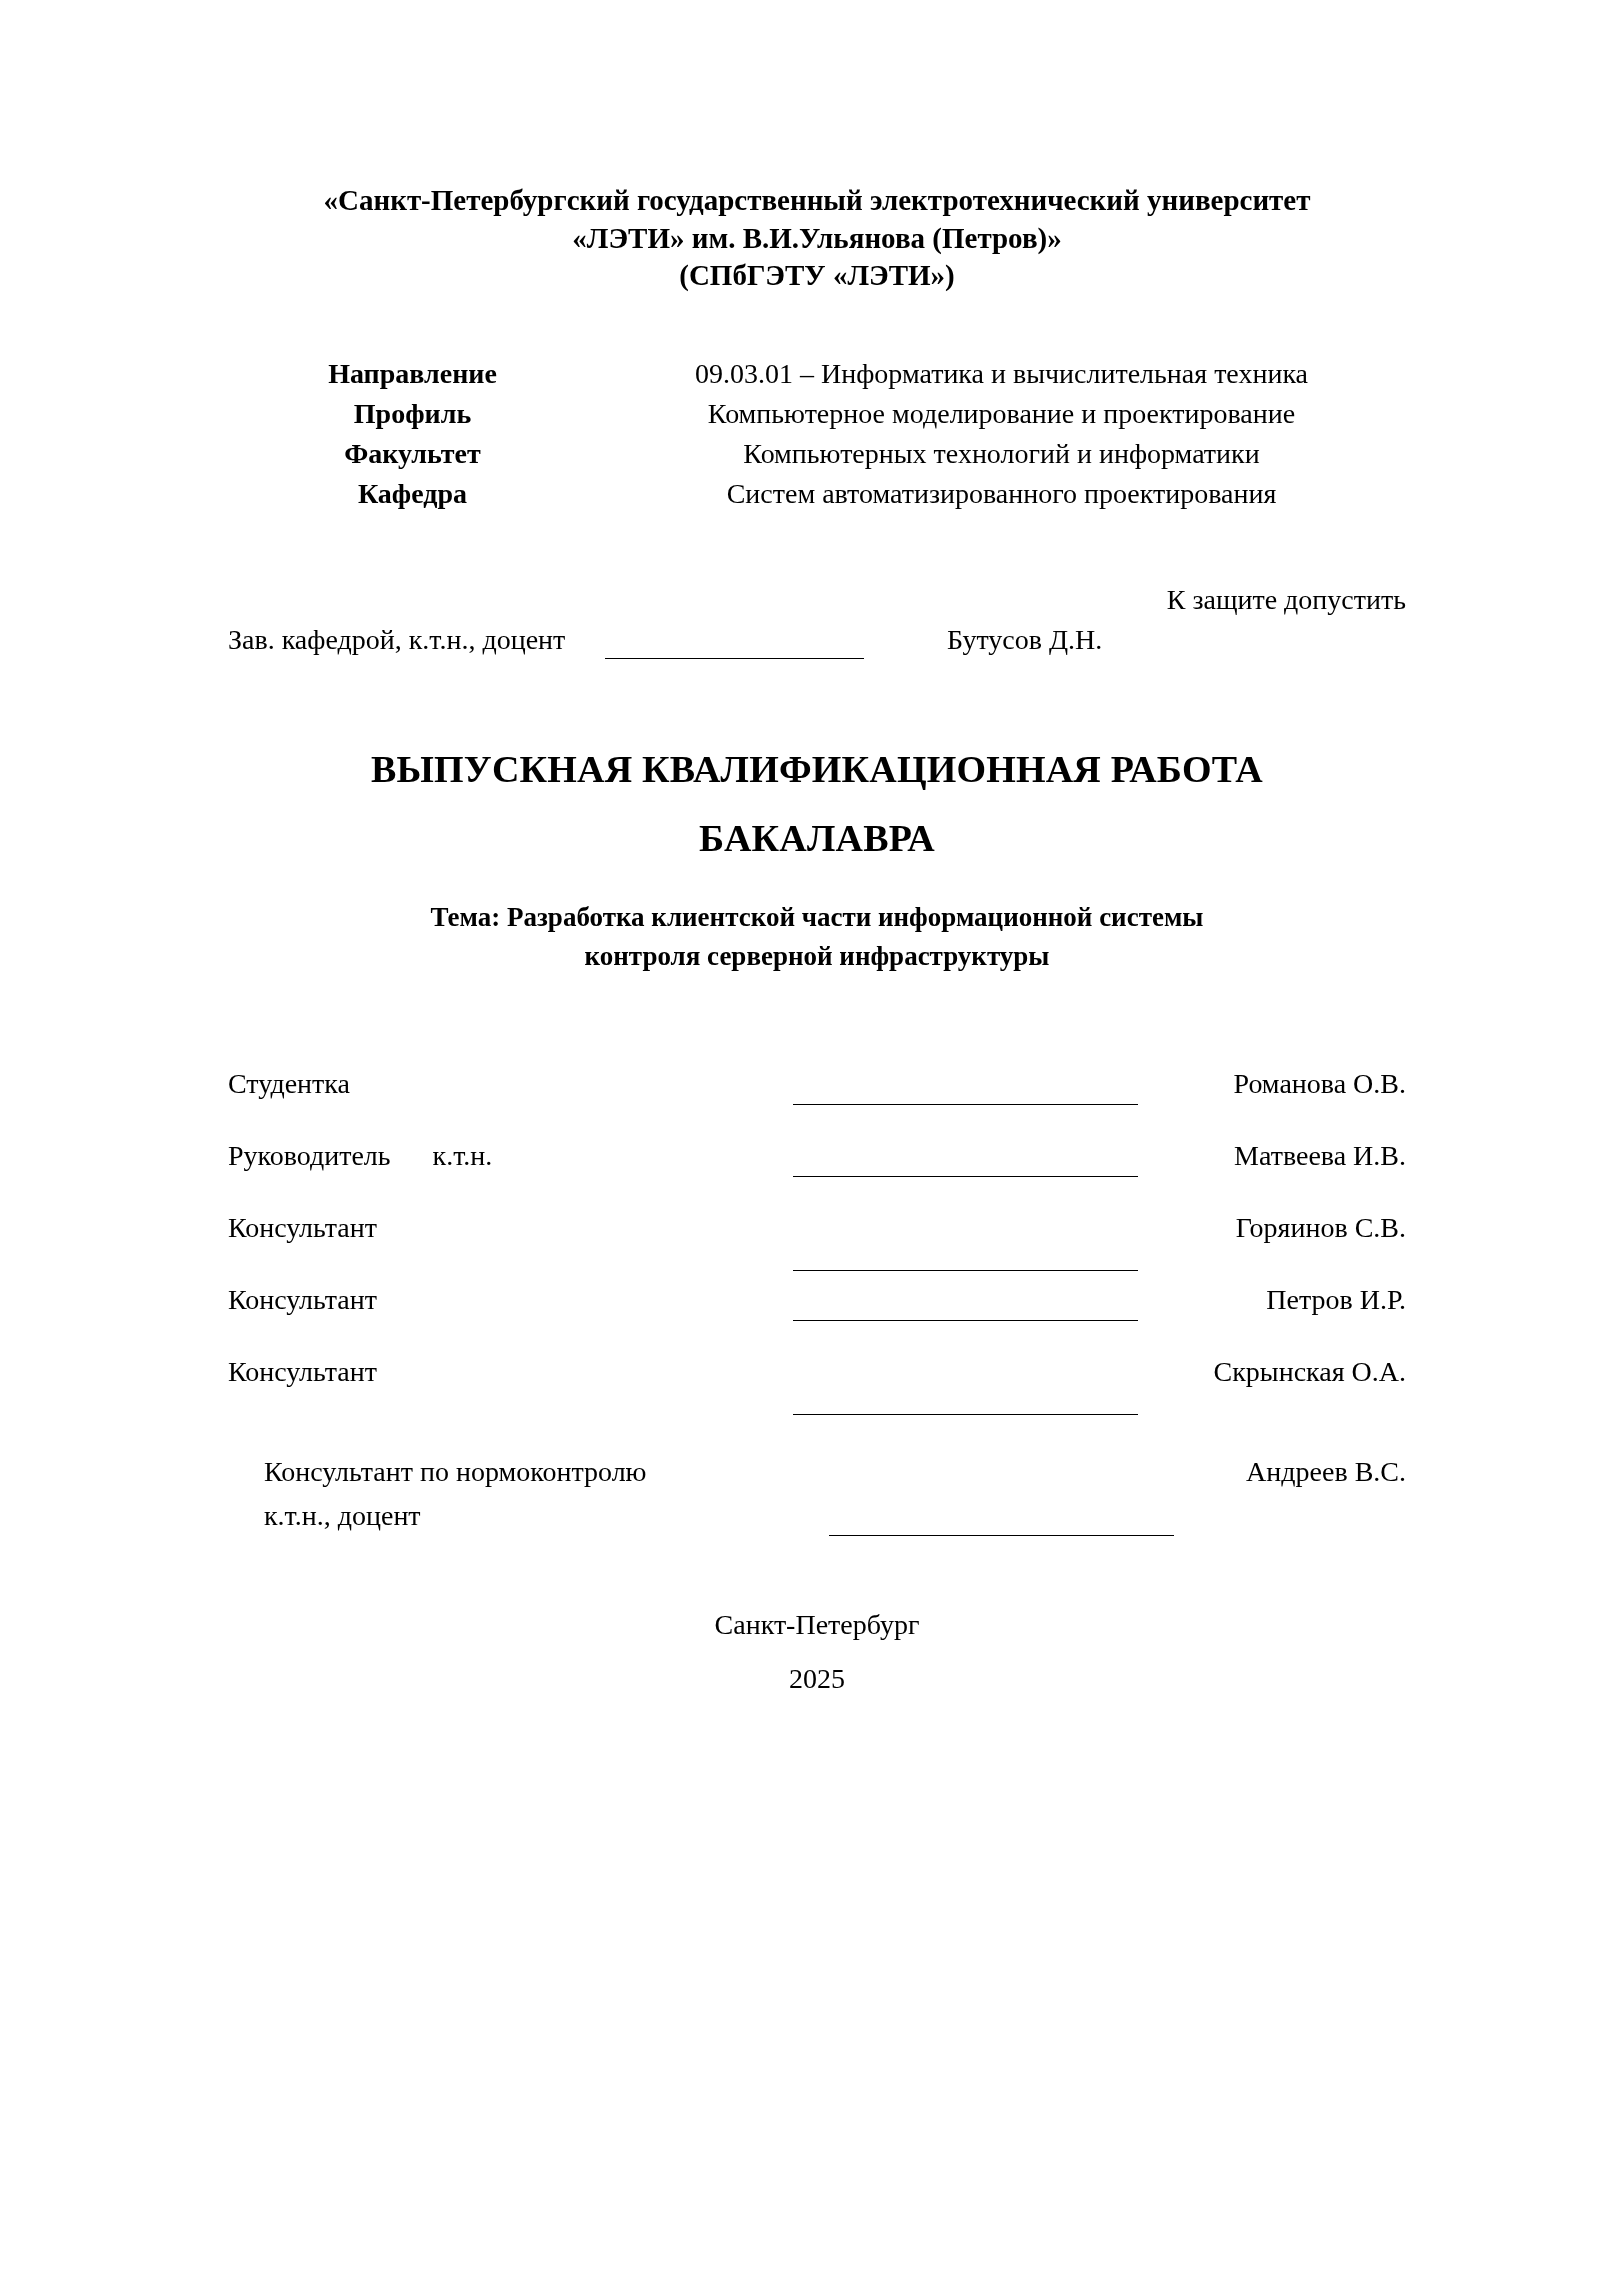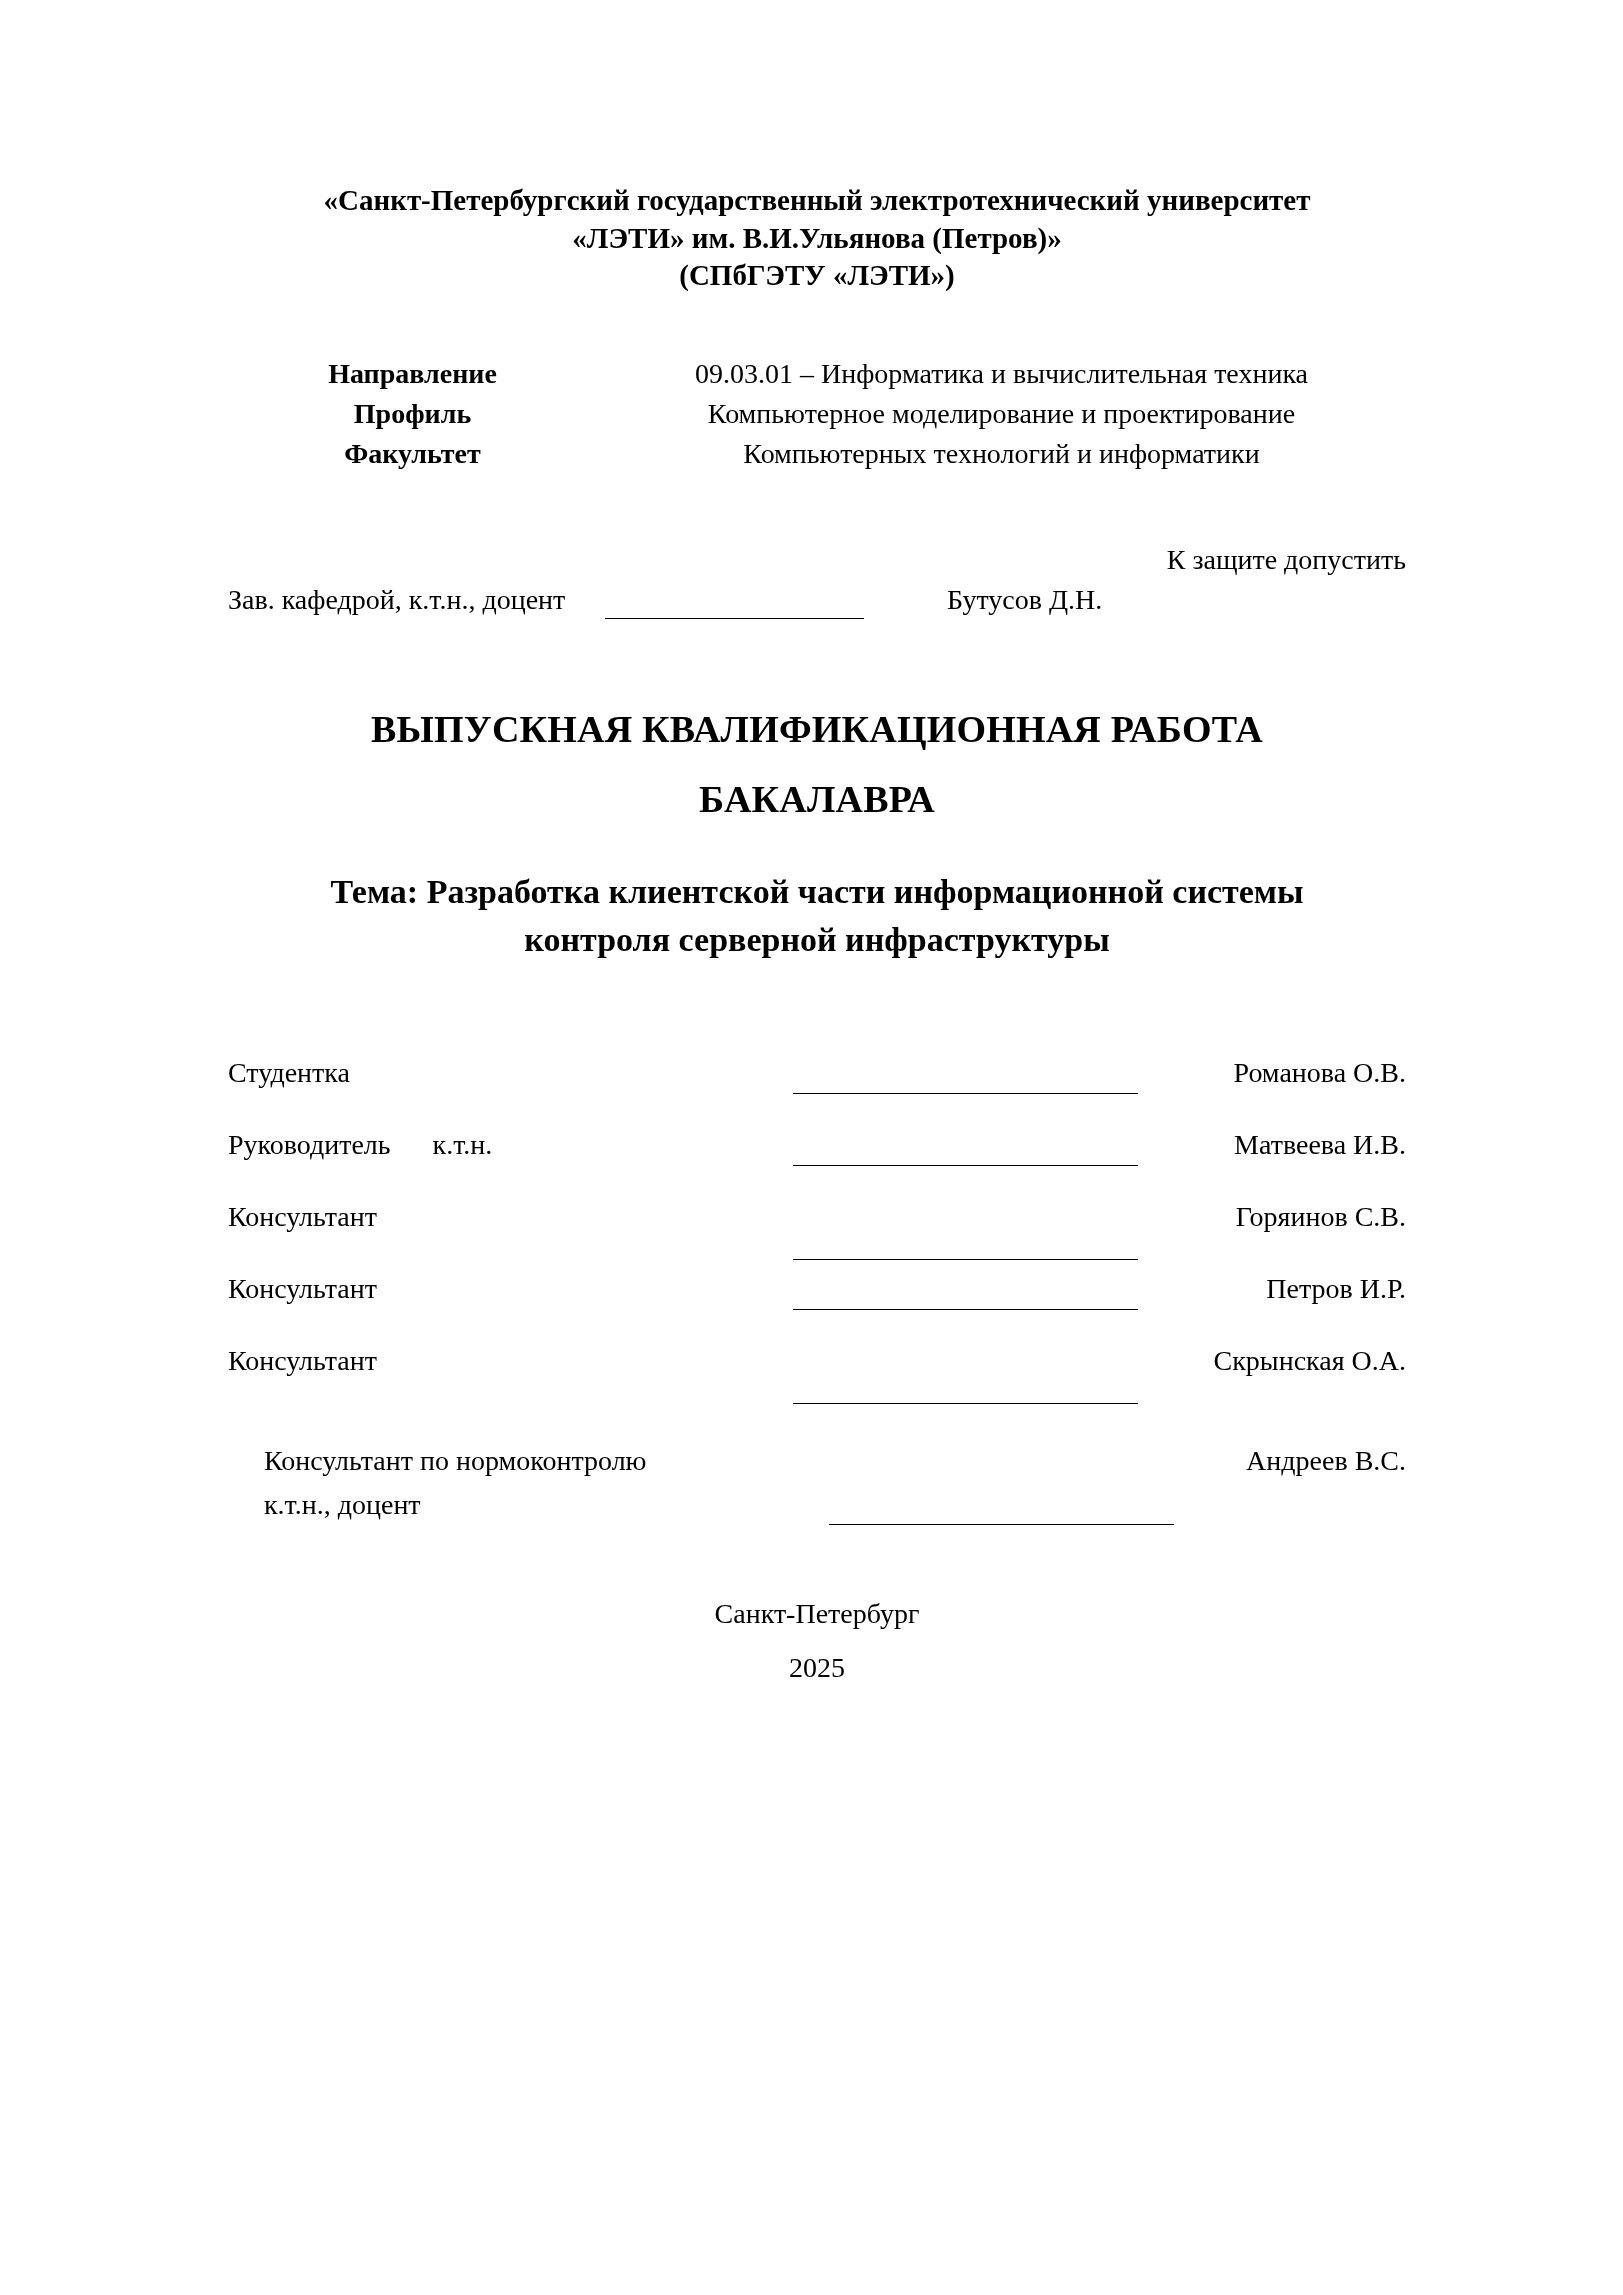--- a/index.html
+++ b/index.html
@@ -93,24 +93,24 @@
     margin-top: 82px;
     text-align: center;
     font-weight: bold;
     font-size: 38px;
     line-height: 1.50;
     letter-spacing: 0.2px;
   }
   .bigtitle .l2 { display: block; margin-top: 12.6px; }
 
   .theme {
-    margin-top: 40px;
-    text-align: center;
-    font-weight: bold;
-    font-size: 34px;
+    margin-top: 31px;
+    text-align: center;
+    font-weight: bold;
+    font-size: 27px;
     line-height: 1.42;
   }
 
   
   .signatures {
     margin-top: 93px;
   }
   .sig {
     position: relative;
     height: 72px;
@@ -170,20 +170,24 @@
           <td class="label">Направление</td>
           <td class="value">09.03.01 – Информатика и вычислительная техника</td>
         </tr>
         <tr>
           <td class="label">Профиль</td>
           <td class="value">Компьютерное моделирование и проектирование</td>
         </tr>
         <tr>
           <td class="label">Факультет</td>
           <td class="value">Компьютерных технологий и информатики</td>
+        </tr>
+        <tr>
+          <td class="label">Кафедра</td>
+          <td class="value">Систем автоматизированного проектирования</td>
         </tr>
       </tbody>
     </table>
 
     <div class="admit">
       <div class="italic">К защите допустить</div>
       <div class="admit-row">
         <div class="who">Зав. кафедрой, к.т.н., доцент</div>
         <div class="sigline"></div>
         <div class="person">Бутусов Д.Н.</div>

